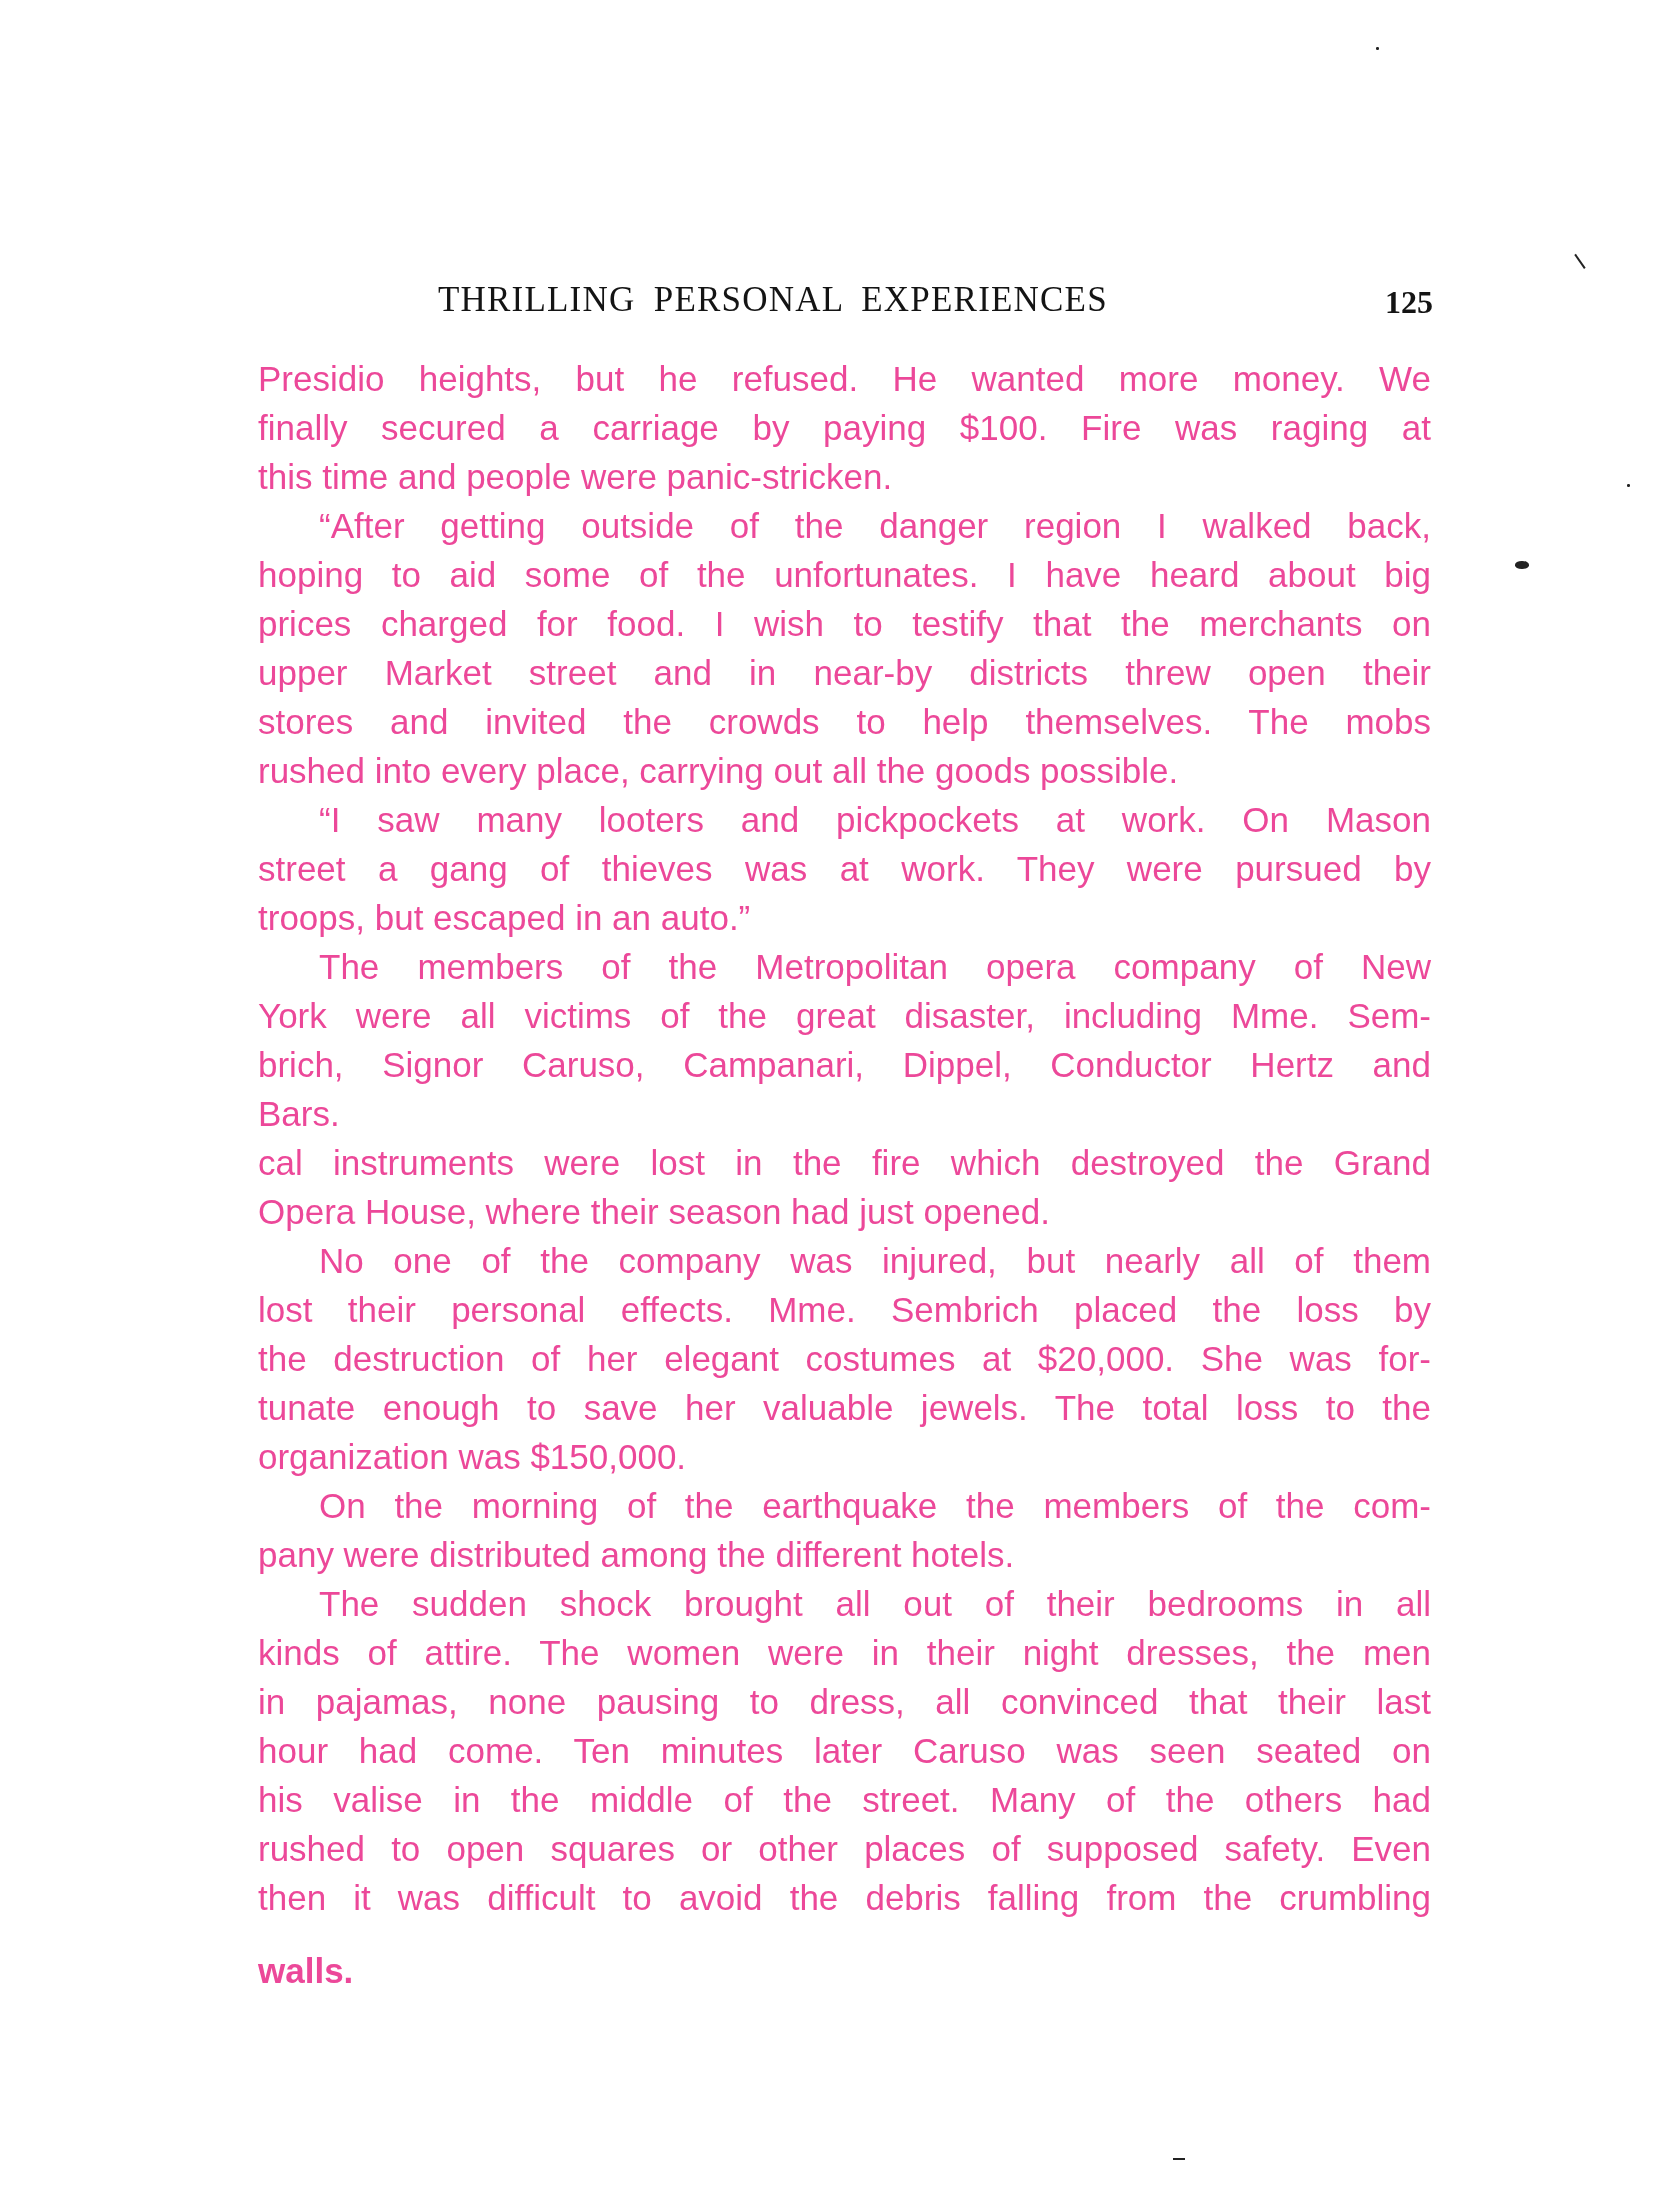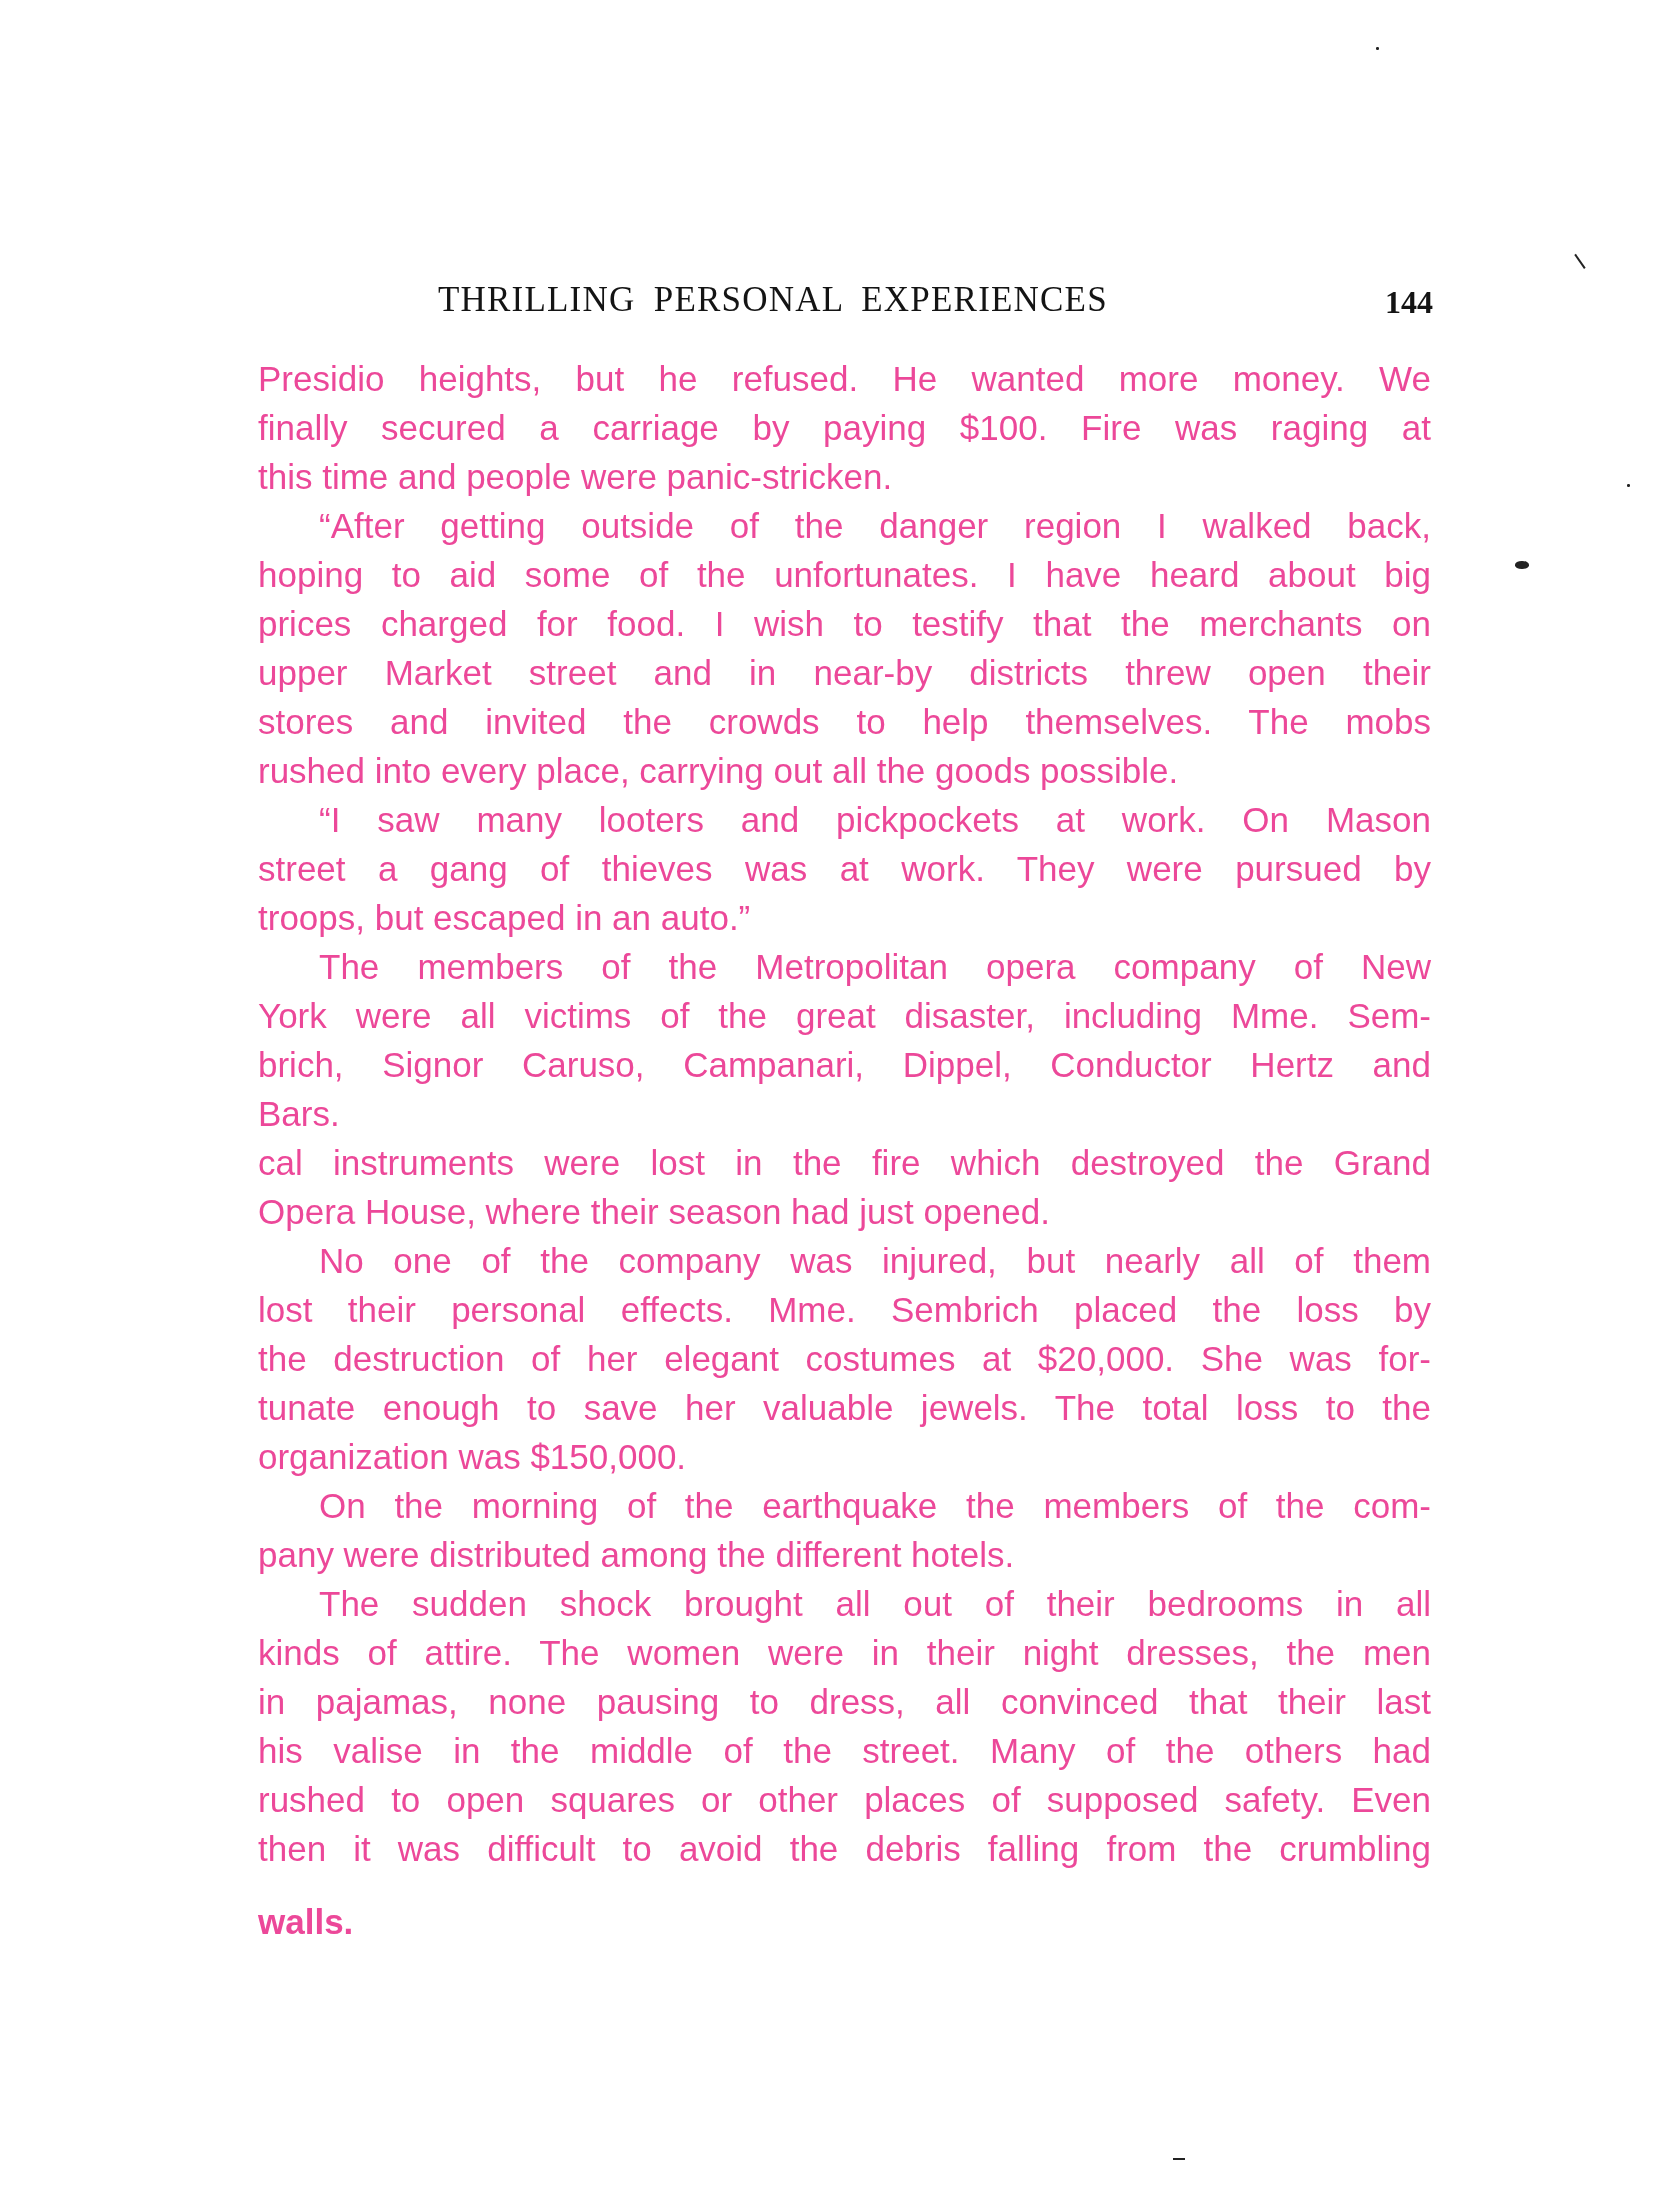--- a/index.html
+++ b/index.html
@@ -95,21 +95,21 @@
   </style>
 </head>
 <body>
 
 <div class="page">
 
   <div class="tick-mark"></div>
 
   <div class="running-head">
     <span class="running-title">THRILLING PERSONAL EXPERIENCES</span>
-    <span class="page-number">144</span>
+    <span class="page-number">125</span>
   </div>
 
   <div class="body-text">
 
     <div>
       <span class="line">Presidio heights, but he refused.  He wanted more money.  We</span>
       <span class="line">finally secured a carriage by paying $100.  Fire was raging at</span>
       <span class="line last">this time and people were panic-stricken.</span>
     </div>
 
@@ -150,20 +150,21 @@
 
     <div>
       <span class="line indent">On the morning of the earthquake the members of the com-</span>
       <span class="line last">pany were distributed among the different hotels.</span>
     </div>
 
     <div>
       <span class="line indent">The sudden shock brought all out of their bedrooms in all</span>
       <span class="line">kinds of attire.  The women were in their night dresses, the men</span>
       <span class="line">in pajamas, none pausing to dress, all convinced that their last</span>
+      <span class="line">hour had come.  Ten minutes later Caruso was seen seated on</span>
       <span class="line">his valise in the middle of the street.  Many of the others had</span>
       <span class="line">rushed to open squares or other places of supposed safety.  Even</span>
       <span class="line">then it was difficult to avoid the debris falling from the crumbling</span>
       <span class="line last bold">walls.</span>
     </div>
 
   </div>
 
   <div class="speck" style="left:1515px;top:561px;width:13.5px;height:7.6px;"></div>
   <div class="speck" style="left:1376px;top:47px;width:2.5px;height:2.5px;"></div>

